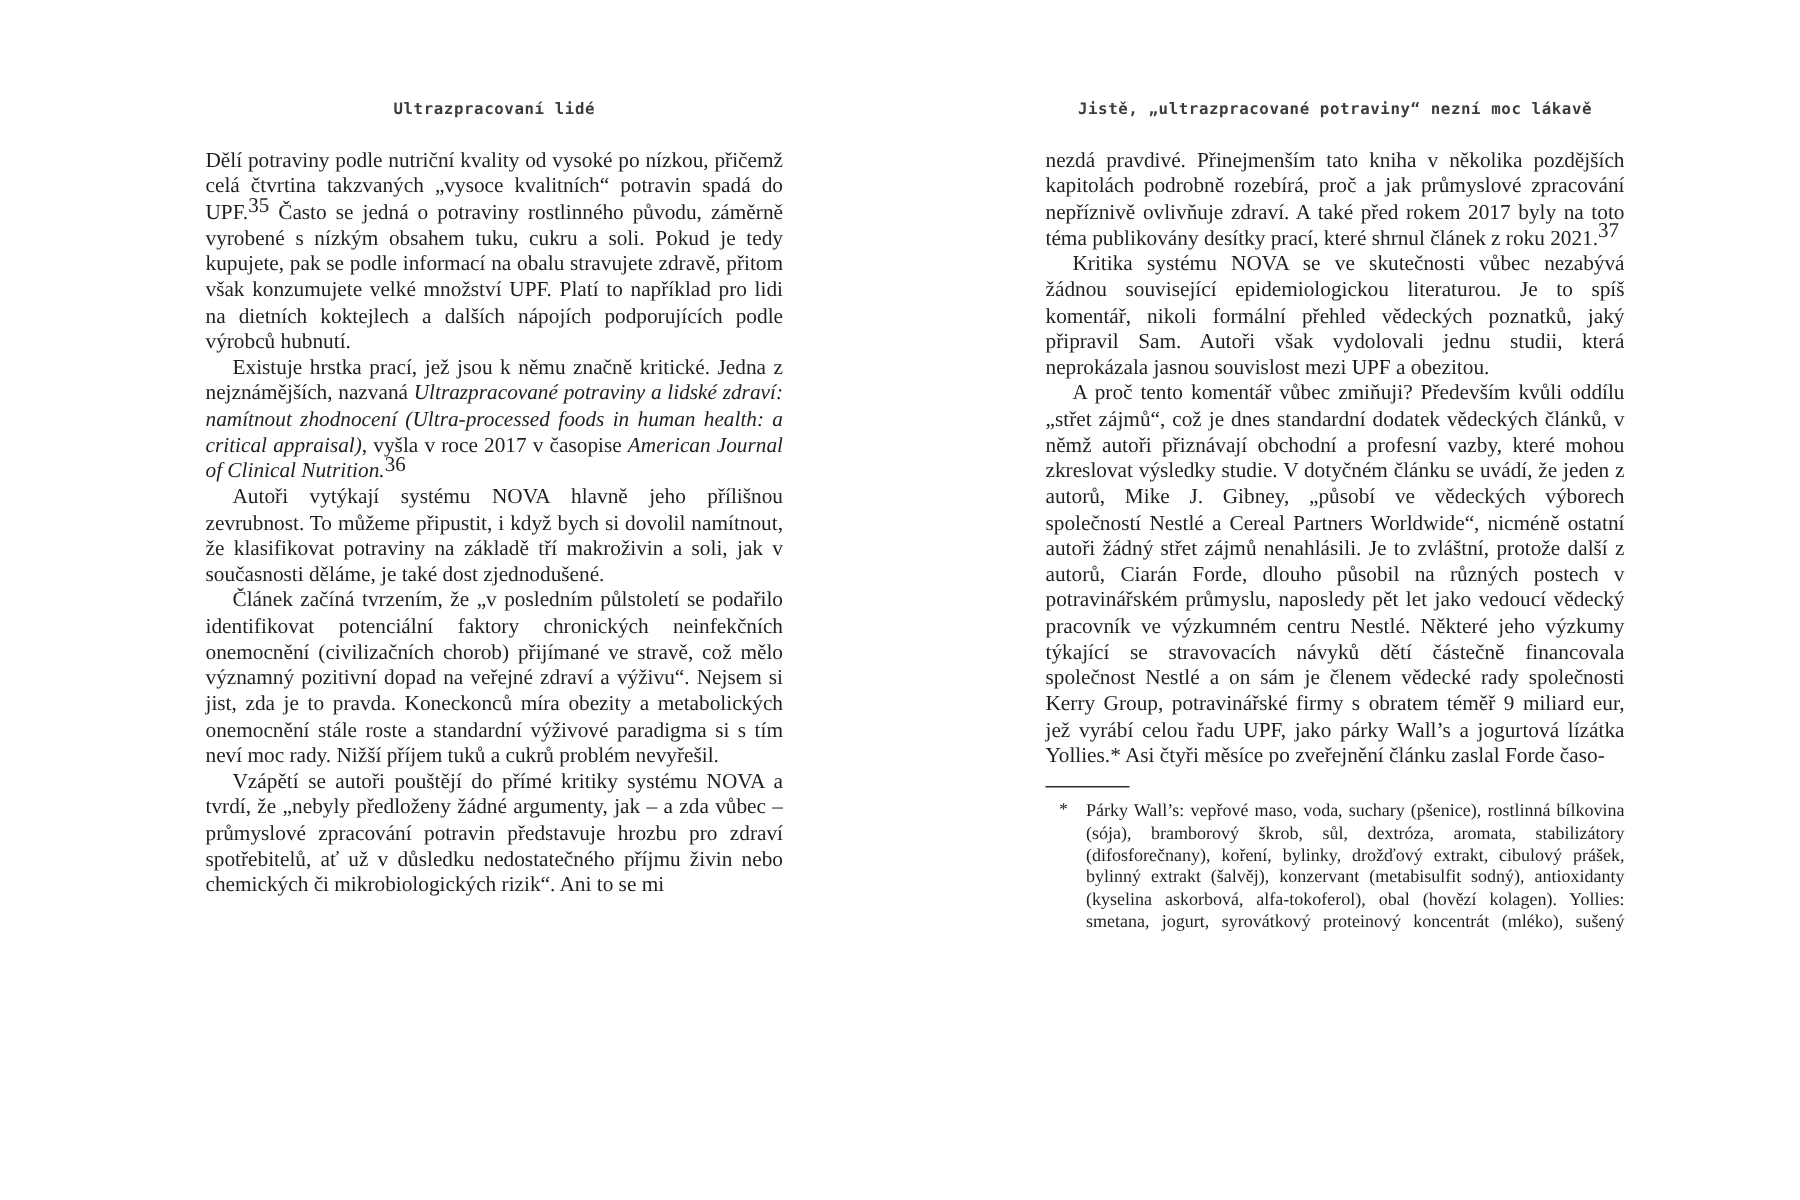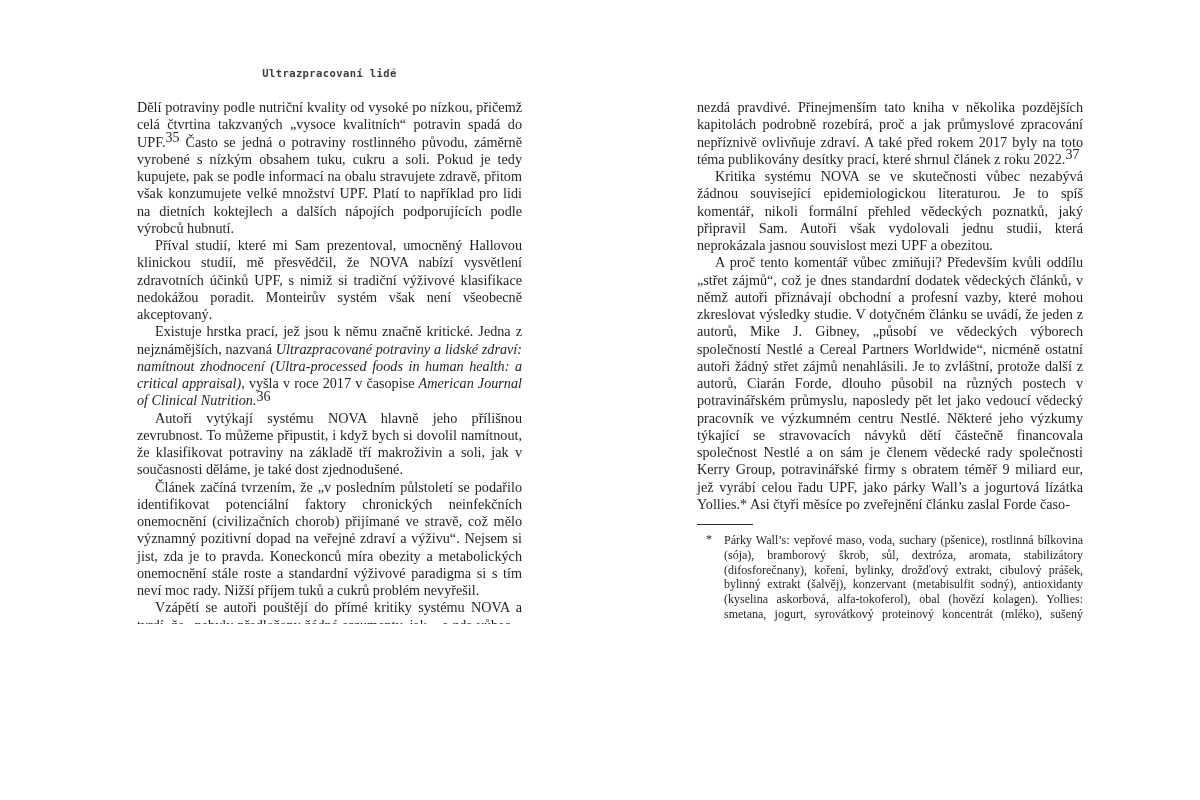--- a/index.html
+++ b/index.html
@@ -43,38 +43,38 @@
 <body>
 
 <div class="spread">
 
   <section class="page page-left">
     <header class="running-head">Ultrazpracovaní lidé</header>
 
     <div class="body-text">
       <p><span>Dělí potraviny podle nutriční kvality od vysoké po nízkou, přičemž celá čtvrtina takzvaných „vysoce kvalitních“ potravin spadá do UPF.</span><sup class="fnref">35</sup><span> Často se jedná o potraviny rostlinného původu, záměrně vyrobené s nízkým obsahem tuku, cukru a soli. Pokud je tedy kupujete, pak se podle informací na obalu stravujete zdravě, přitom však konzumujete velké množství UPF. Platí to například pro lidi na dietních koktejlech a dalších nápojích podporujících podle výrobců hubnutí.</span></p>
 
-      <p class="indent">Příval studií, které mi Sam prezentoval, umocněný Hallovou klinickou studií, mě přesvědčil, že NOVA nabízí vysvětlení zdravotních účinků UPF, s nimiž si tradiční výživové klasifikace nedokážou poradit. Monteirův systém však není všeobecně akceptovaný.</p>
 
       <p class="indent"><span>Existuje hrstka prací, jež jsou k němu značně kritické. Jedna z nejznámějších, nazvaná </span><em>Ultrazpracované potraviny a lidské zdraví: namítnout zhodnocení (Ultra-processed foods in human health: a critical appraisal)</em><span>, vyšla v roce 2017 v časopise </span><em>American Journal of Clinical Nutrition.</em><sup class="fnref">36</sup></p>
 
       <p class="indent">Autoři vytýkají systému NOVA hlavně jeho přílišnou zevrubnost. To můžeme připustit, i když bych si dovolil namítnout, že klasifikovat potraviny na základě tří makroživin a soli, jak v současnosti děláme, je také dost zjednodušené.</p>
 
       <p class="indent">Článek začíná tvrzením, že „v posledním půlstoletí se podařilo identifikovat potenciální faktory chronických neinfekčních onemocnění (civilizačních chorob) přijímané ve stravě, což mělo významný pozitivní dopad na veřejné zdraví a výživu“. Nejsem si jist, zda je to pravda. Koneckonců míra obezity a metabolických onemocnění stále roste a standardní výživové paradigma si s tím neví moc rady. Nižší příjem tuků a cukrů problém nevyřešil.</p>
 
       <p class="indent">Vzápětí se autoři pouštějí do přímé kritiky systému NOVA a tvrdí, že „nebyly předloženy žádné argumenty, jak – a zda vůbec – průmyslové zpracování potravin představuje hrozbu pro zdraví spotřebitelů, ať už v důsledku nedostatečného příjmu živin nebo chemických či mikrobiologických rizik“. Ani to se mi</p>
     </div>
 
     <div class="page-number">78</div>
   </section>
 
   <section class="page page-right">
+    <header class="running-head">Jistě, „ultrazpracované potraviny“ nezní moc lákavě</header>
 
     <div class="body-text">
-      <p><span>nezdá pravdivé. Přinejmenším tato kniha v několika pozdějších kapitolách podrobně rozebírá, proč a jak průmyslové zpracování nepříznivě ovlivňuje zdraví. A také před rokem 2017 byly na toto téma publikovány desítky prací, které shrnul článek z roku 2022.</span><sup class="fnref">37</sup></p>
+      <p><span>nezdá pravdivé. Přinejmenším tato kniha v několika pozdějších kapitolách podrobně rozebírá, proč a jak průmyslové zpracování nepříznivě ovlivňuje zdraví. A také před rokem 2017 byly na toto téma publikovány desítky prací, které shrnul článek z roku 2021.</span><sup class="fnref">37</sup></p>
 
       <p class="indent">Kritika systému NOVA se ve skutečnosti vůbec nezabývá žádnou související epidemiologickou literaturou. Je to spíš komentář, nikoli formální přehled vědeckých poznatků, jaký připravil Sam. Autoři však vydolovali jednu studii, která neprokázala jasnou souvislost mezi UPF a obezitou.</p>
 
       <p class="indent"><span>A proč tento komentář vůbec zmiňuji? Především kvůli oddílu „střet zájmů“, což je dnes standardní dodatek vědeckých článků, v němž autoři přiznávají obchodní a profesní vazby, které mohou zkreslovat výsledky studie. V dotyčném článku se uvádí, že jeden z autorů, Mike J. Gibney, „působí ve vědeckých výborech společností Nestlé a Cereal Partners Worldwide“, nicméně ostatní autoři žádný střet zájmů nenahlásili. Je to zvláštní, protože další z autorů, Ciarán Forde, dlouho působil na různých postech v potravinářském průmyslu, naposledy pět let jako vedoucí vědecký pracovník ve výzkumném centru Nestlé. Některé jeho výzkumy týkající se stravovacích návyků dětí částečně financovala společnost Nestlé a on sám je členem vědecké rady společnosti Kerry Group, potravinářské firmy s obratem téměř 9 miliard eur, jež vyrábí celou řadu UPF, jako párky Wall’s a jogurtová lízátka Yollies.</span><span class="asterisk-ref">*</span><span> Asi čtyři měsíce po zveřejnění článku zaslal Forde časo-</span></p>
 
       <div class="footnote">
         <div class="footnote-rule"></div>
         <div class="footnote-body">
           <span class="footnote-marker">*</span><span>Párky Wall’s: vepřové maso, voda, suchary (pšenice), rostlinná bílkovina (sója), bramborový škrob, sůl, dextróza, aromata, stabilizátory (difosforečnany), koření, bylinky, drožďový extrakt, cibulový prášek, bylinný extrakt (šalvěj), konzervant (metabisulfit sodný), antioxidanty (kyselina askorbová, alfa-tokoferol), obal (hovězí kolagen). Yollies: smetana, jogurt, syrovátkový proteinový koncentrát (mléko), sušený glukózový sirup, cukr, jahodové pyré z koncentrátu, škrob, inulin, stabilizátory (agar, guma ze svatojánského chleba, guma guar), fosforečnan vápenatý, přírodní aromata, kyselina citronová, barvivo (karmín), vitamin D.</span>
         </div>

